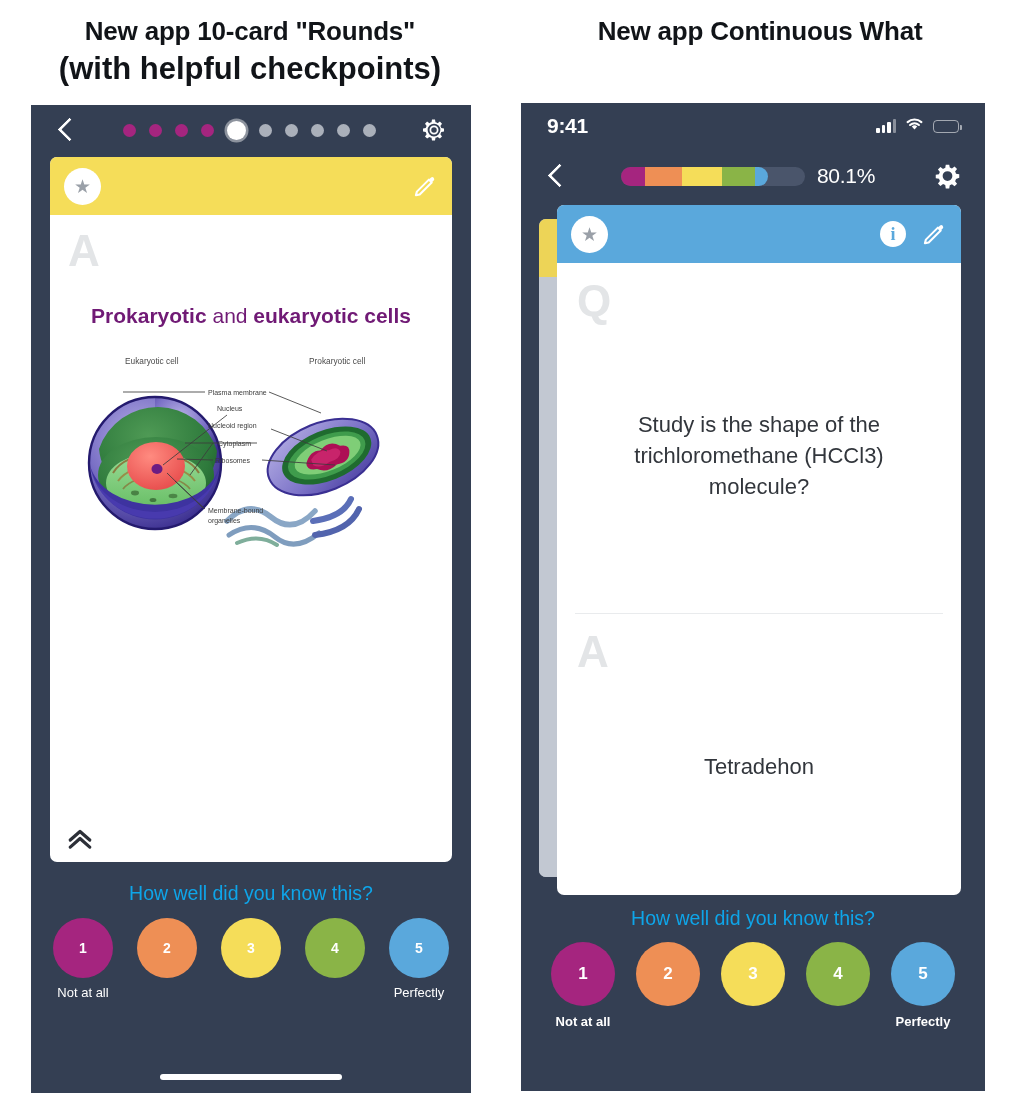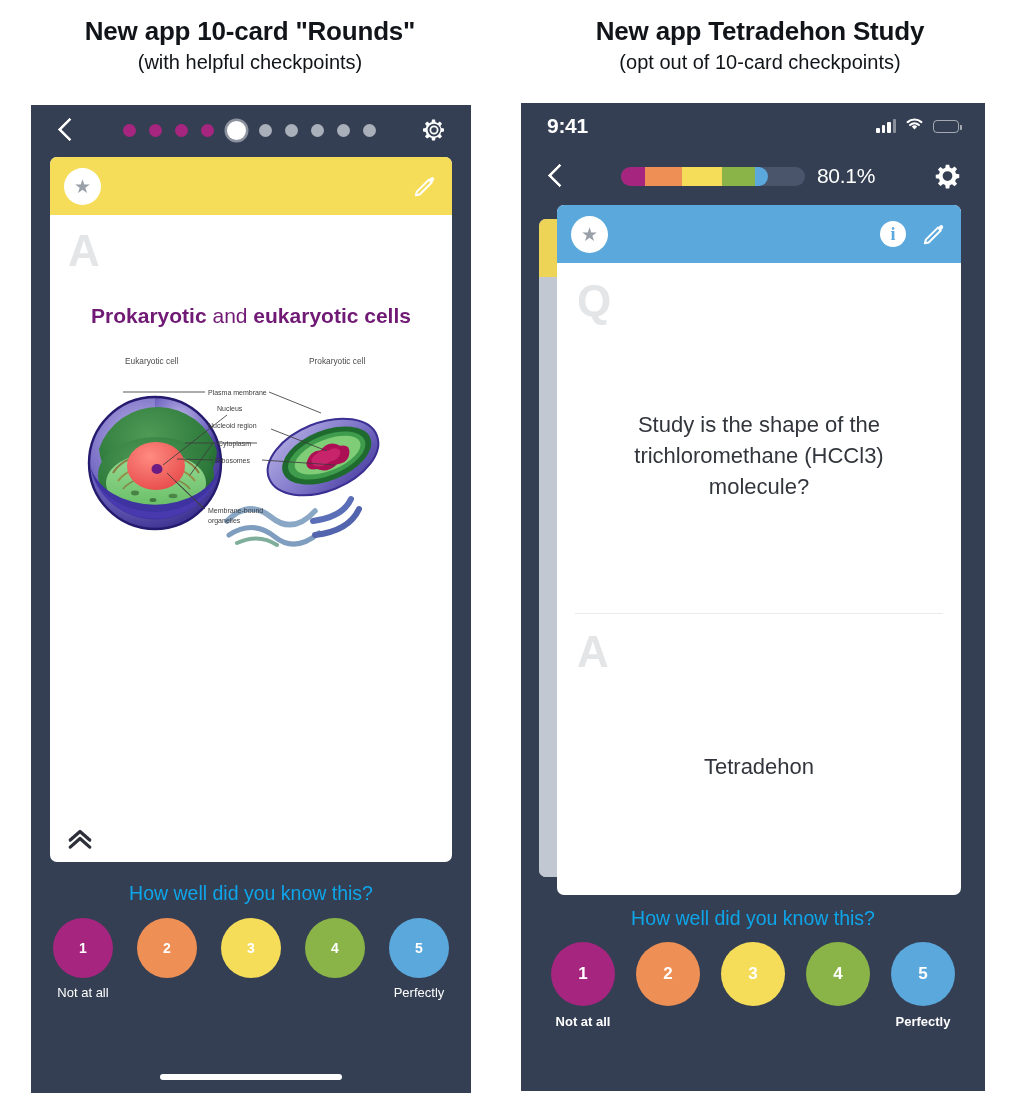--- a/index.html
+++ b/index.html
@@ -7,21 +7,21 @@
     width: 1010px; height: 1116px;
     background: #ffffff;
     font-family: "Liberation Sans", sans-serif;
     overflow: hidden;
   }
   .page { position: relative; width: 1010px; height: 1116px; }
 
   
   .col-head { position: absolute; text-align: center; color: #111418; }
   .col-head .line1 { font-size: 26px; font-weight: bold; letter-spacing: -0.2px; white-space: nowrap; }
-  .col-head .line2 { font-size: 20px; font-weight: normal; margin-top: 4px; white-space: nowrap; }
+  .col-head .line2 { font-size: 31px; font-weight: bold; margin-top: 4px; white-space: nowrap; }
   #head-left  { left: 10px;  top: 16px; width: 480px; }
   #head-right { left: 520px; top: 16px; width: 480px; }
 
   
   .phone {
     position: absolute;
     background: #343f53;
     overflow: hidden;
   }
   #phone-left  { left: 31px;  top: 105px; width: 440px; height: 988px; }
@@ -178,22 +178,21 @@
 </head>
 <body>
 
 <div class="page">
 
   <div class="col-head" id="head-left">
     <div class="line1">New app 10-card "Rounds"</div>
     <div class="line2">(with helpful checkpoints)</div>
   </div>
   <div class="col-head" id="head-right">
-    <div class="line1">New app Tetradehon Study</div>
-    <div class="line2">(opt out of 10-card checkpoints)</div>
+    <div class="line1">New app Continuous What</div>
   </div>
 
   <div class="phone" id="phone-left">
 
 
     <div class="navbar" style="padding:10px 22px 12px;">
       <div class="chev-back"></div>
       <div class="dots">
         <span class="dot done"></span>
         <span class="dot done"></span>

